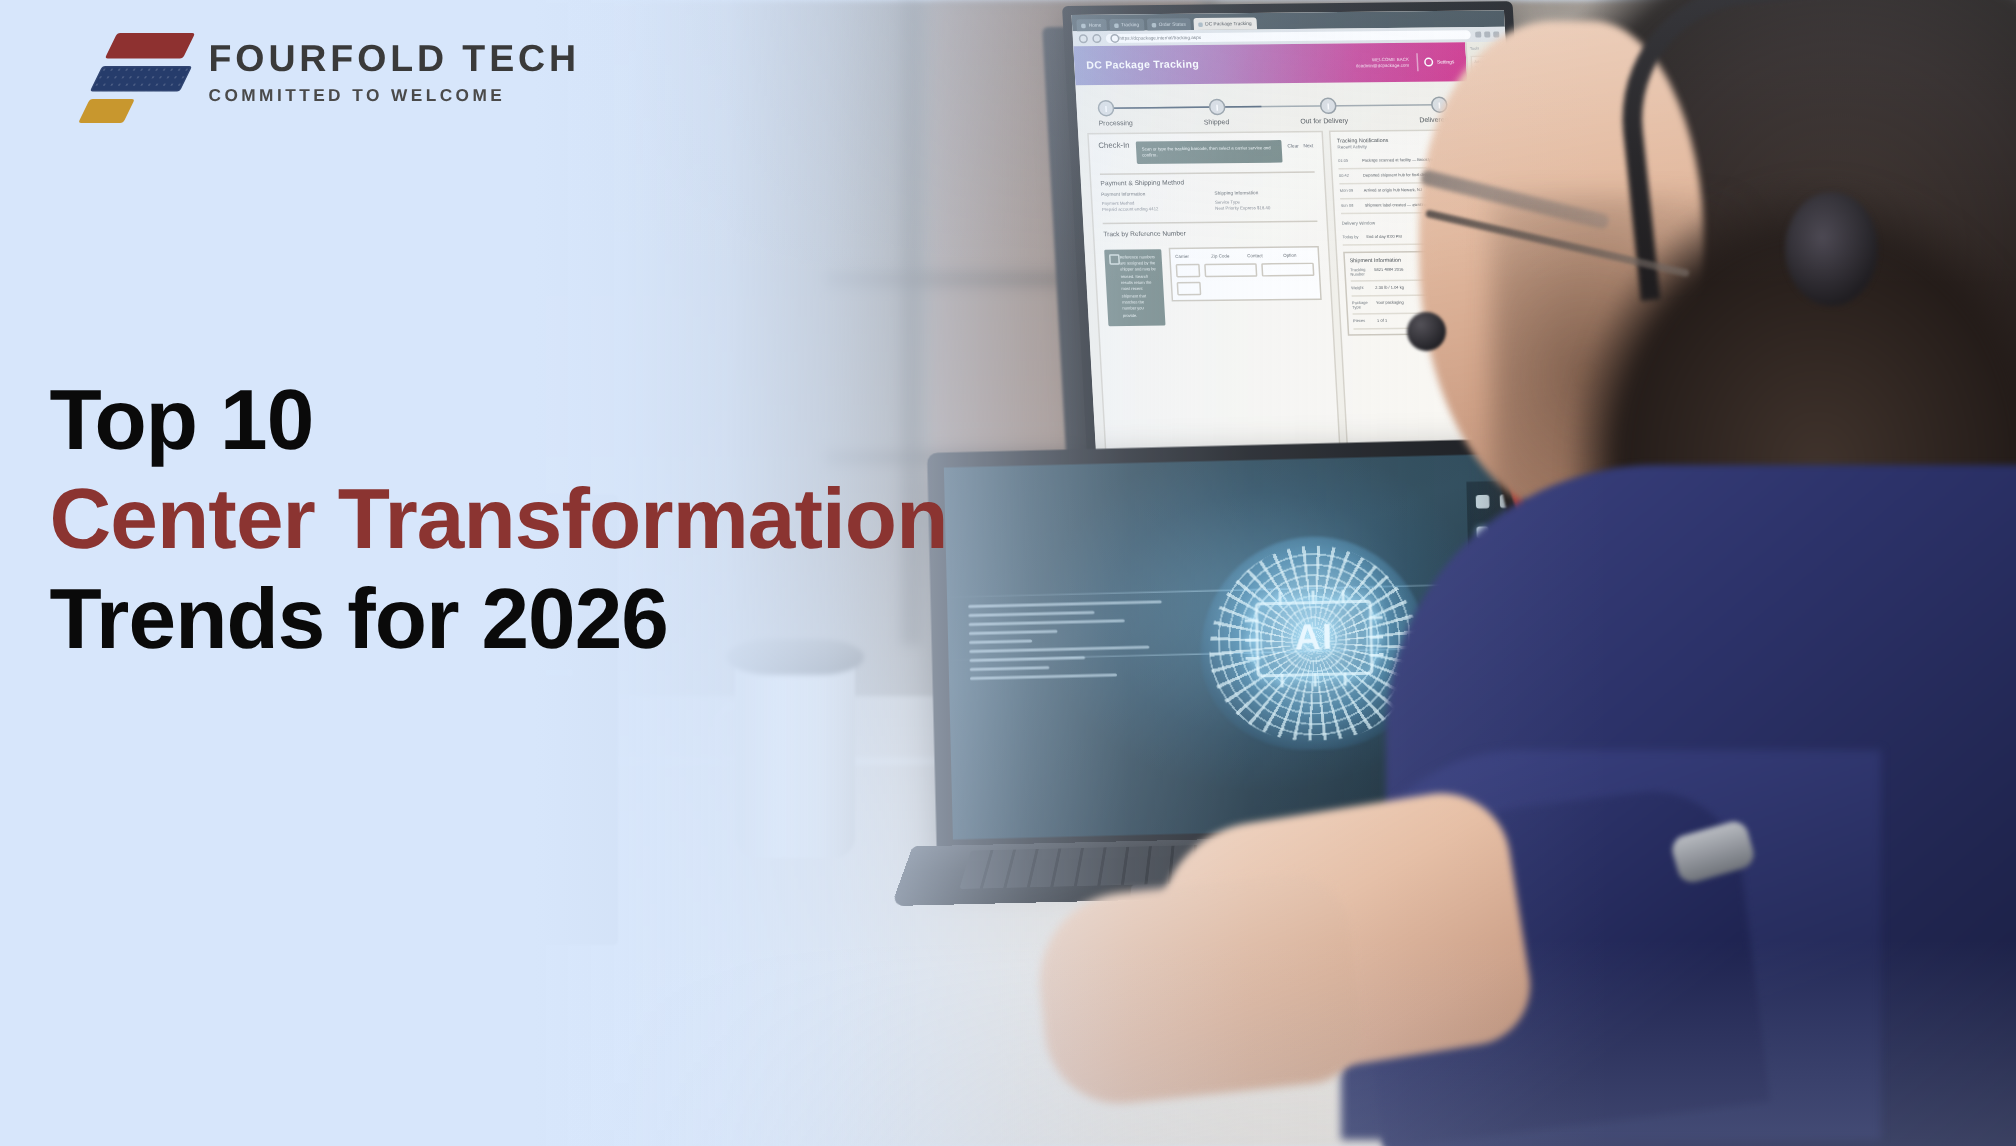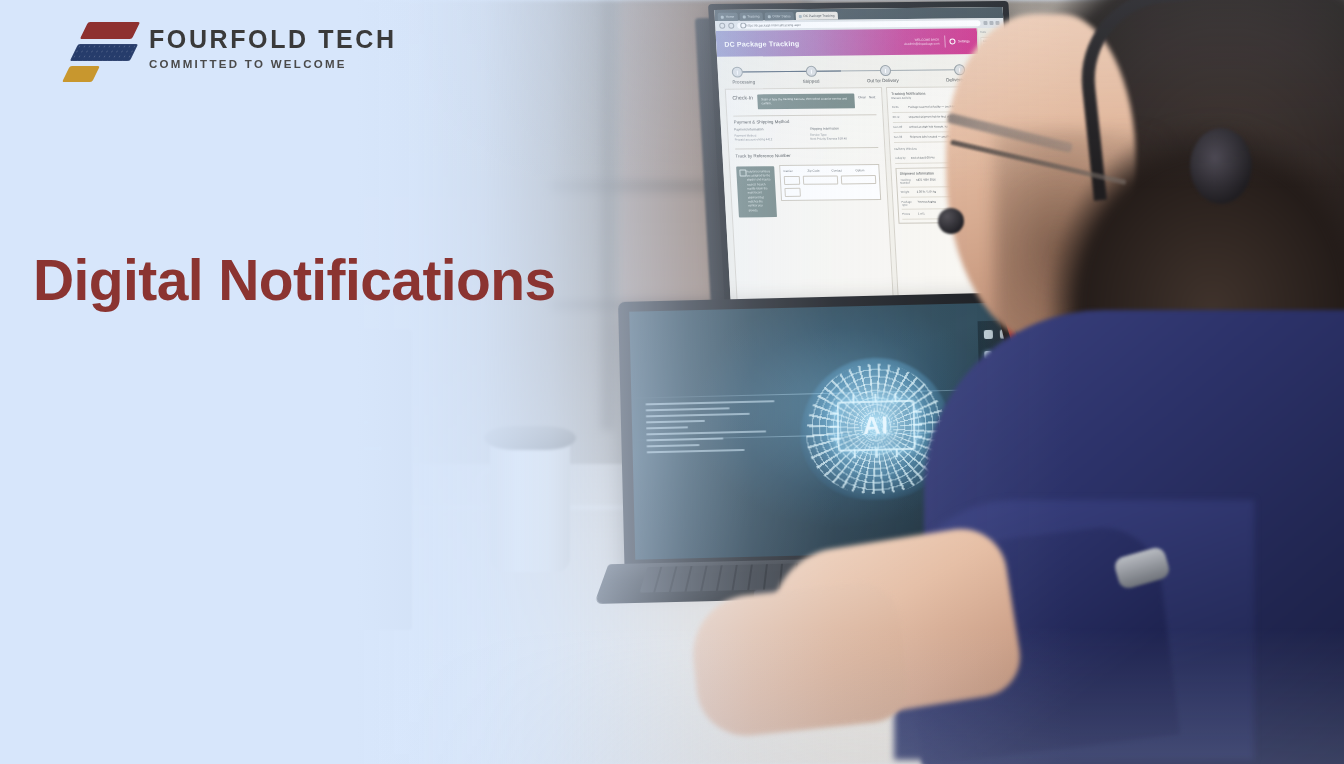--- a/index.html
+++ b/index.html
@@ -265,21 +265,21 @@
       rgba(215,230,251,.60) 46%,
       rgba(215,230,251,.40) 51%,
       rgba(215,230,251,.24) 56%,
       rgba(215,230,251,.12) 62%,
       rgba(215,230,251,.05) 70%,
       rgba(215,230,251,0) 80%);}
   .overlay-soft{position:absolute;inset:0;pointer-events:none;
     background:linear-gradient(180deg,rgba(215,230,251,.12) 0%,rgba(215,230,251,0) 25%,rgba(215,230,251,0) 82%,rgba(215,230,251,.18) 100%);}
 
   
-  .logo{position:absolute;left:62px;top:18px;display:flex;align-items:center;gap:13px;z-index:30;}
+  .logo{position:absolute;left:52px;top:18px;display:flex;align-items:center;gap:13px;z-index:30;}
   .logo-mark{position:relative;width:74px;height:62px;}
   .bar{position:absolute;transform:skewX(-26deg);border-radius:2px;}
   .bar.red{left:22px;top:4px;width:52px;height:17px;background:#8e3130;}
   .bar.navy{left:12px;top:26px;width:60px;height:17px;
     background:#263c6b;
     box-shadow:inset 0 0 0 1px rgba(255,255,255,.05);}
   .bar.gold{left:4px;top:48px;width:30px;height:16px;background:#c8972e;}
   .navy-dots{position:absolute;inset:0;border-radius:2px;
     background-image:radial-gradient(circle,rgba(255,255,255,.35) .6px,transparent .7px);
     background-size:5px 5px;opacity:.55;}
@@ -656,16 +656,18 @@
       </div>
       <div class="bar gold"></div>
     </div>
     <div class="logo-text">
       <div class="logo-name">FOURFOLD TECH</div>
       <div class="logo-tag">COMMITTED TO WELCOME</div>
     </div>
   </div>
 
   <div class="headline">
-    <span class="hl red">Digital Notifications</span>
+    <span class="hl dark">Top 10</span>
+    <span class="hl red">Center Transformation</span>
+    <span class="hl dark">Trends for 2026</span>
   </div>
 
 </div>
 
 </body></html>

